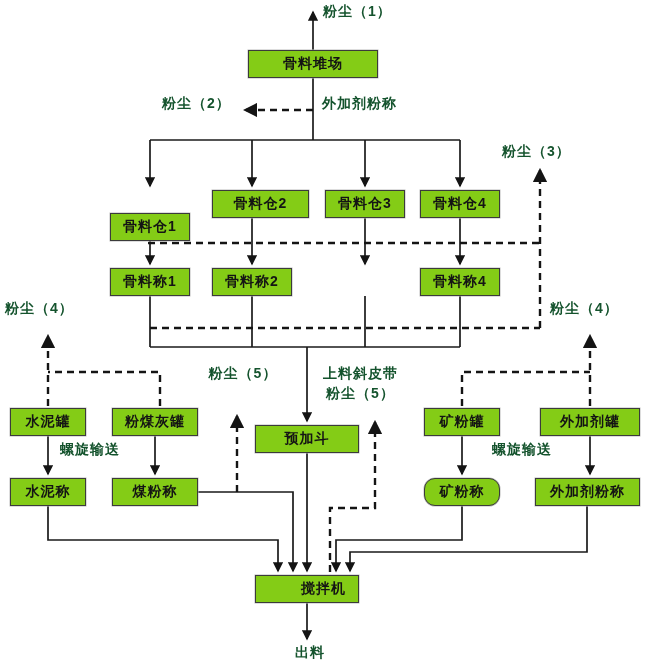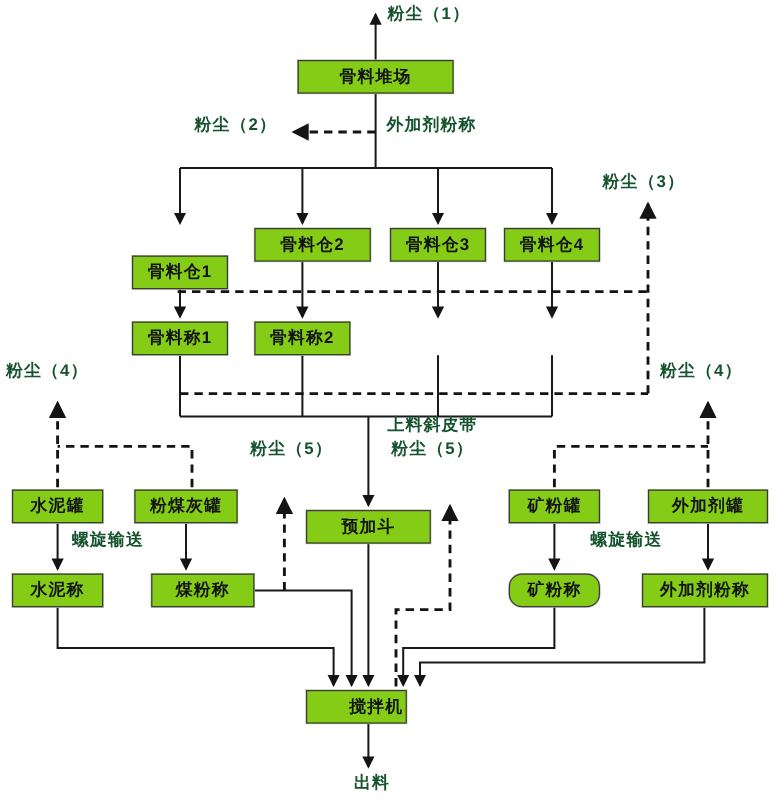--- a/index.html
+++ b/index.html
@@ -79,48 +79,49 @@
 
   <div class="node" style="left:248px;top:50px;width:130px;">骨料堆场</div>
 
   <div class="node" style="left:110px;top:190px;width:80px;margin-top:23px;">骨料仓1</div>
   <div class="node" style="left:212px;top:190px;width:97px;">骨料仓2</div>
   <div class="node" style="left:325px;top:190px;width:80px;">骨料仓3</div>
   <div class="node" style="left:420px;top:190px;width:80px;">骨料仓4</div>
 
   <div class="node" style="left:110px;top:268px;width:80px;">骨料称1</div>
   <div class="node" style="left:212px;top:268px;width:80px;">骨料称2</div>
+  <div class="node" style="left:420px;top:268px;width:80px;">骨料称4</div>
 
   <div class="node" style="left:10px;top:408px;width:76px;">水泥罐</div>
   <div class="node" style="left:112px;top:408px;width:86px;">粉煤灰罐</div>
   <div class="node" style="left:10px;top:478px;width:76px;">水泥称</div>
-  <div class="node" style="left:112px;top:478px;width:86px;margin-left:14px;">煤粉称</div>
+  <div class="node" style="left:112px;top:478px;width:86px;">煤粉称</div>
 
   <div class="node" style="left:255px;top:425px;width:104px;">预加斗</div>
 
   <div class="node" style="left:540px;top:408px;width:100px;">外加剂罐</div>
   <div class="node" style="left:424px;top:408px;width:76px;">矿粉罐</div>
   <div class="node" style="left:424px;top:478px;width:76px;border-radius:11px;">矿粉称</div>
   <div class="node" style="left:535px;top:478px;width:105px;text-align:right;">外加剂粉称</div>
 
-  <div class="node" style="left:255px;top:575px;width:84px;padding-left:33px;">搅拌机</div>
+  <div class="node" style="left:255px;top:575px;width:104px;padding-left:33px;">搅拌机</div>
 
   <div class="lbl" style="left:323px;top:3px;">粉尘（1）</div>
   <div class="lbl" style="left:162px;top:95px;">粉尘（2）</div>
   <div class="lbl" style="left:322px;top:95px;">外加剂粉称</div>
   <div class="lbl" style="left:502px;top:143px;">粉尘（3）</div>
   <div class="lbl" style="left:5px;top:300px;">粉尘（4）</div>
   <div class="lbl" style="left:550px;top:300px;">粉尘（4）</div>
   <div class="lbl" style="left:60px;top:441px;">螺旋输送</div>
   <div class="lbl" style="left:492px;top:441px;">螺旋输送</div>
 
   <div class="lbl two" style="left:193px;top:364px;width:100px;">
     <div>粉尘（5）</div>
   </div>
 
-  <div class="lbl two" style="left:308px;top:344px;width:90px;padding-left:15px;">
+  <div class="lbl two" style="left:308px;top:364px;width:90px;padding-left:15px;">
     <div>上料斜皮带</div>
     <div>粉尘（5）</div>
   </div>
 
   <div class="lbl" style="left:295px;top:644px;">出料</div>
 
 </div>
 
 </body></html>

